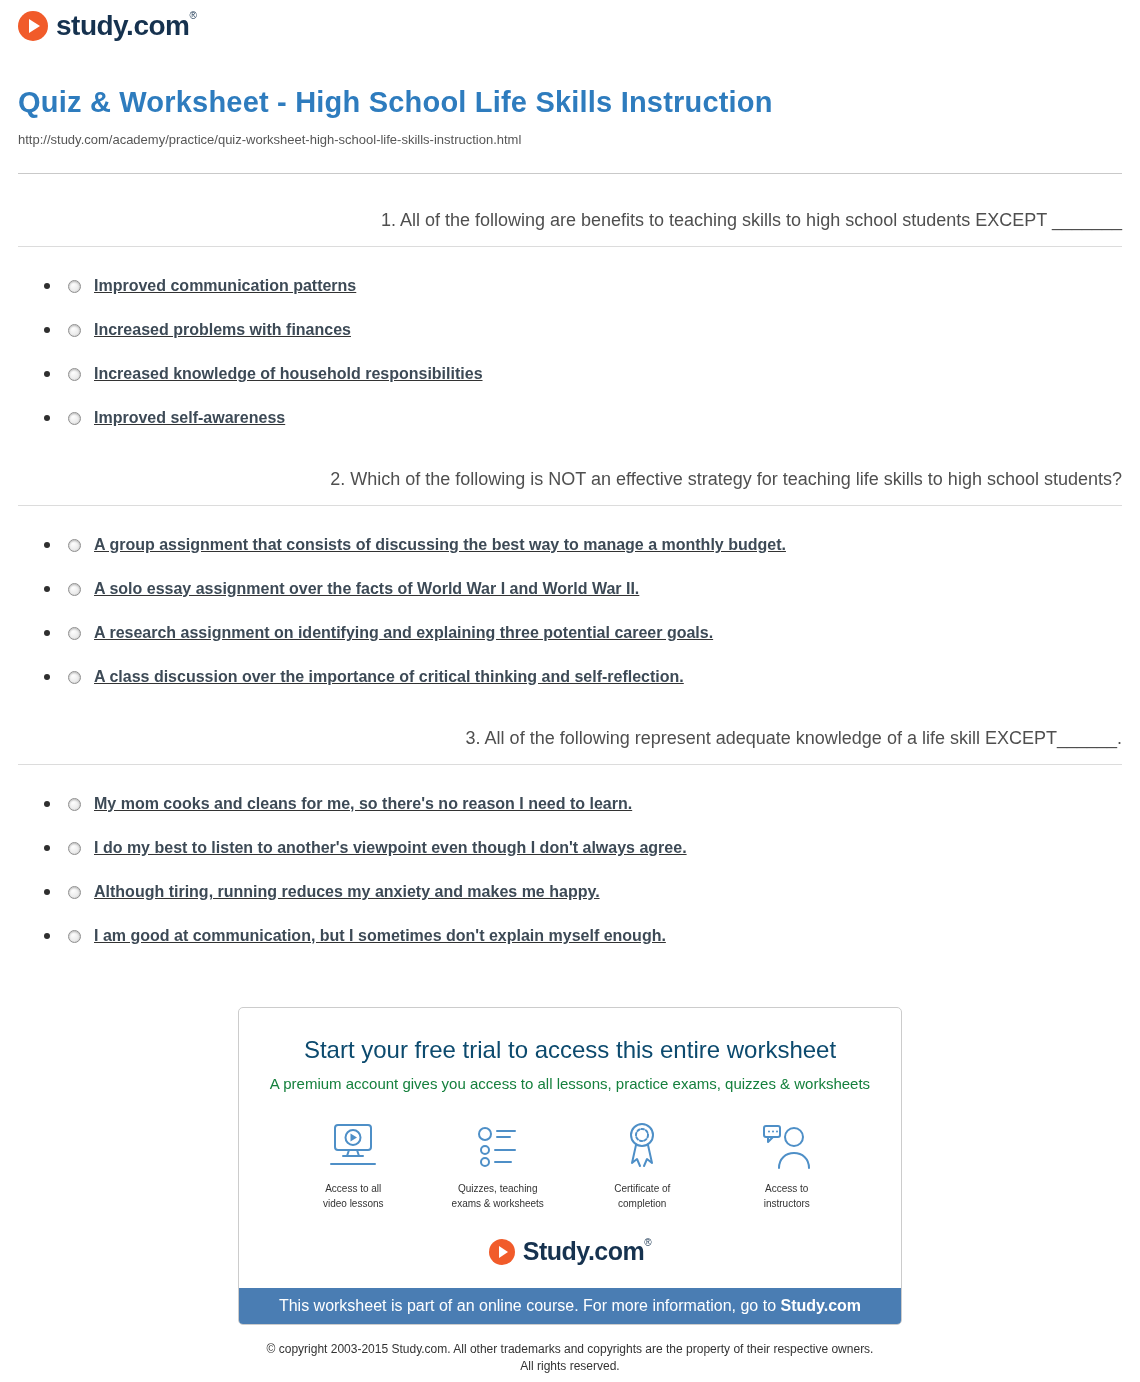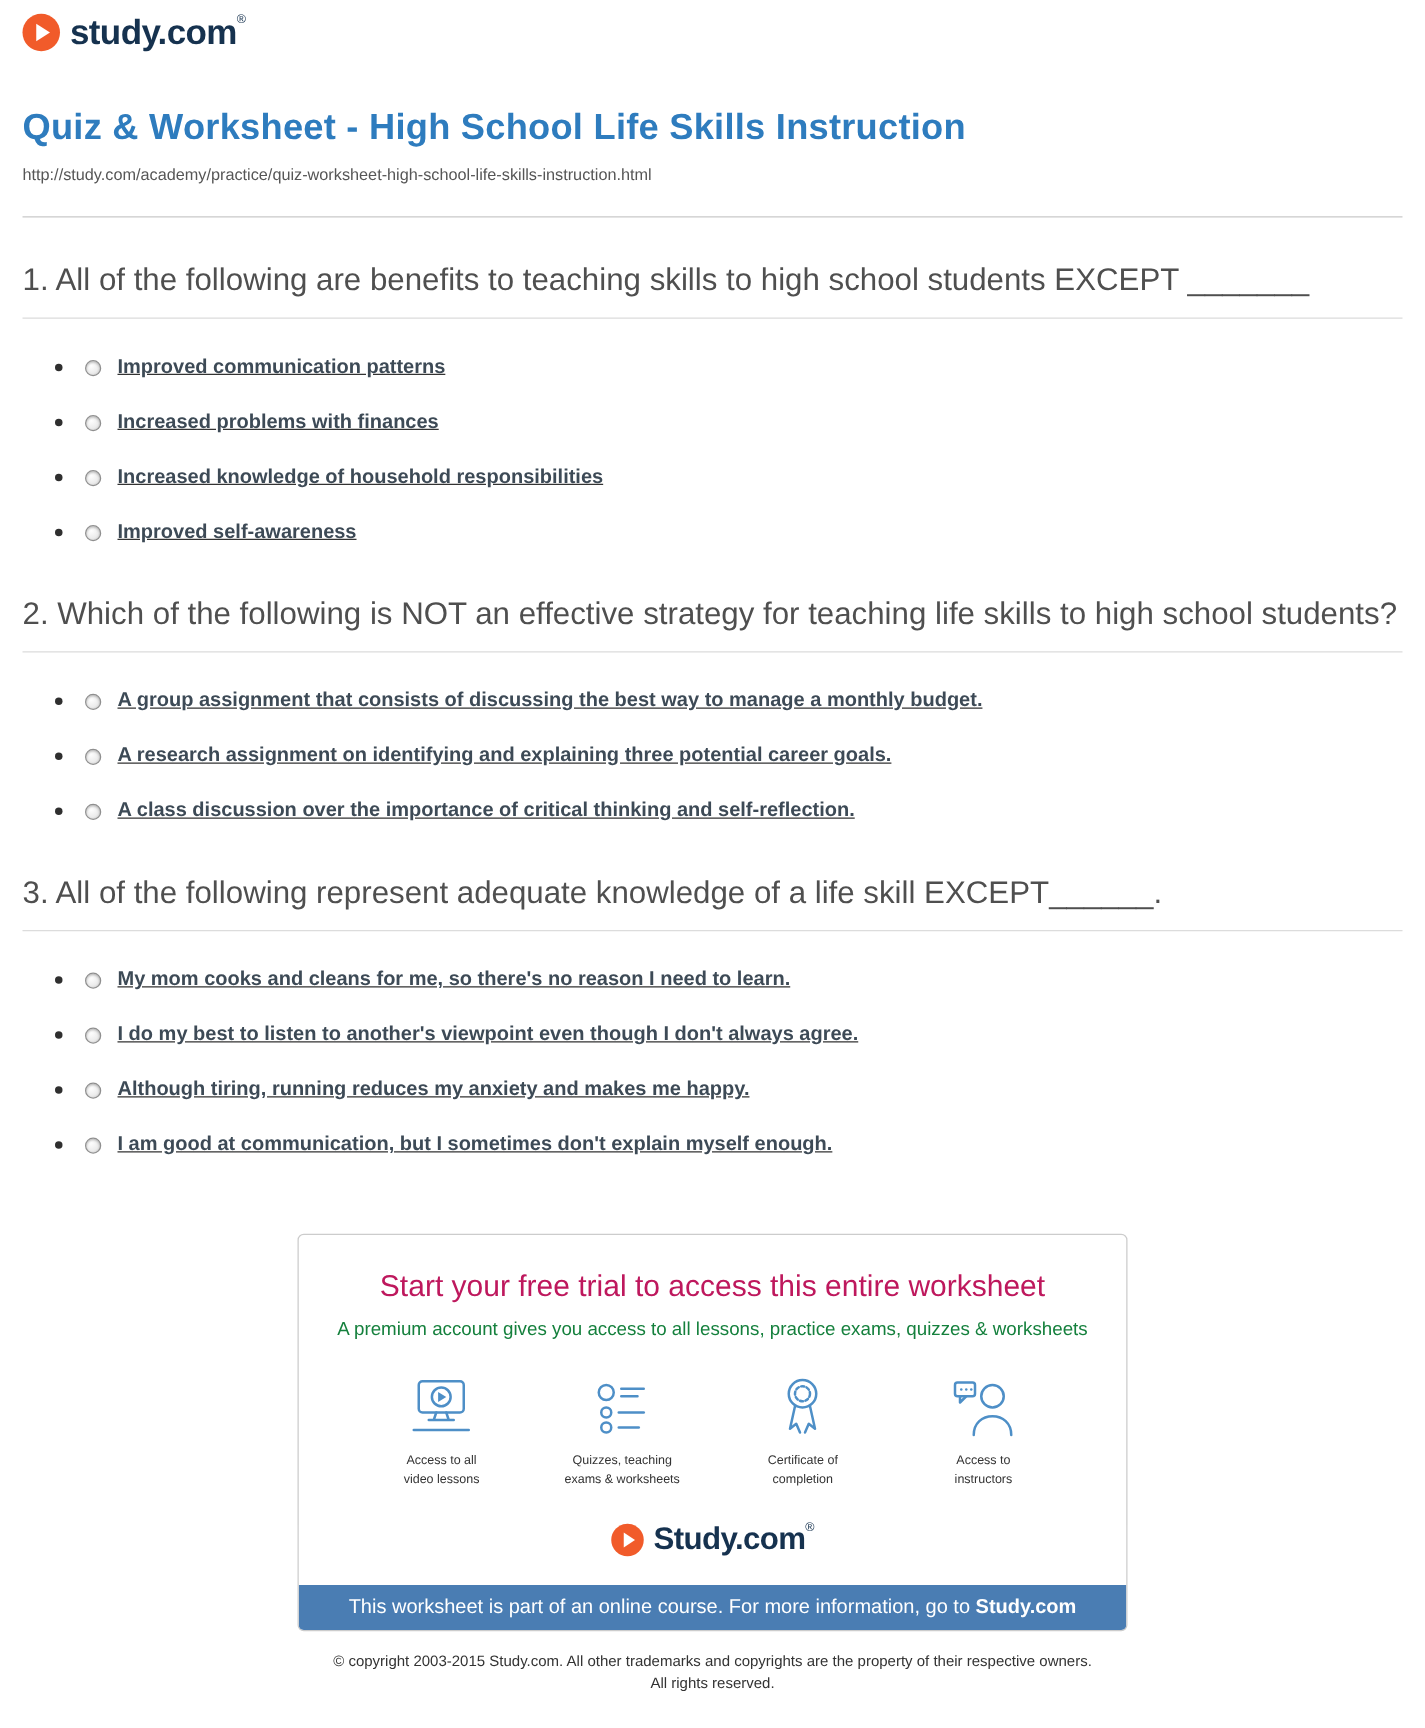--- a/index.html
+++ b/index.html
@@ -34,22 +34,22 @@
     margin-top: 44px; font-size: 29px; font-weight: bold; color: #2e7cbe;
     letter-spacing: 0.2px;
   }
   .url { margin-top: 13px; font-size: 13px; color: #565656; }
   hr.rule { border: none; border-top: 1px solid #c9c9c9; margin-top: 26px; }
 
   
   .question { margin-top: 36px; }
   .question + .question { margin-top: 42px; }
   .q-text {
-    font-size: 25px; font-weight: 400; color: #4f4f4f;
-    padding-bottom: 15px; border-bottom: 1px solid #dcdcdc;
+    font-size: 18px; font-weight: 400; color: #4f4f4f;
+    padding-bottom: 15px; border-bottom: 1px solid #dcdcdc; text-align: right;
   }
   ul.options { list-style: none; margin: 30px 0 0 26px; }
   li.option { display: flex; align-items: center; margin-bottom: 26px; text-decoration: underline; }
   .bullet {
     width: 6px; height: 6px; border-radius: 50%; background: #2f2f2f;
     margin-right: 18px; flex: none;
   }
   .radio {
     width: 13px; height: 13px; border-radius: 50%;
     border: 1px solid #8f8f8f;
@@ -59,21 +59,21 @@
   }
   .opt-label { font-size: 16px; font-weight: bold; color: #3d4a56; }
 
   
   .trial-card {
     width: 664px; margin: 62px auto 0;
     border: 1px solid #cccccc; border-radius: 5px;
     overflow: hidden; text-align: center; background: #fff;
   }
   .trial-inner { padding: 28px 24px 0; }
-  .trial-title { font-size: 24px; font-weight: 400; color: #be185d; }
+  .trial-title { font-size: 24px; font-weight: 400; color: #0c4a6e; }
   .trial-sub { margin-top: 11px; font-size: 15px; color: #15803d; }
   .features { display: flex; margin-top: 28px; padding: 0 18px; }
   .feature { width: 25%; }
   .feature-icon { height: 50px; display: flex; align-items: flex-end; justify-content: center; }
   .feature-label { margin-top: 12px; font-size: 10px; color: #333; line-height: 1.45; }
   .card-logo { display: flex; align-items: center; justify-content: center; gap: 8px; margin: 26px 0 22px; }
   .card-logo .logo-play { width: 26px; height: 26px; }
   .card-logo .logo-play::after { left: 10px; top: 7px; border-left-width: 9px; border-top-width: 6px; border-bottom-width: 6px; }
   .card-logo-text { font-size: 25px; font-weight: bold; color: #16324f; letter-spacing: -0.5px; }
   .card-bar {
@@ -132,20 +132,25 @@
     <h2 class="q-text">2. Which of the following is NOT an effective strategy for teaching life skills to high school students?</h2>
     <ul class="options">
       <li class="option">
         <span class="bullet"></span>
         <span class="radio"></span>
         <span class="opt-label">A group assignment that consists of discussing the best way to manage a monthly budget.</span>
       </li>
       <li class="option">
         <span class="bullet"></span>
         <span class="radio"></span>
+        <span class="opt-label">A solo essay assignment over the facts of World War I and World War II.</span>
+      </li>
+      <li class="option">
+        <span class="bullet"></span>
+        <span class="radio"></span>
         <span class="opt-label">A research assignment on identifying and explaining three potential career goals.</span>
       </li>
       <li class="option">
         <span class="bullet"></span>
         <span class="radio"></span>
         <span class="opt-label">A class discussion over the importance of critical thinking and self-reflection.</span>
       </li>
     </ul>
   </section>
 

